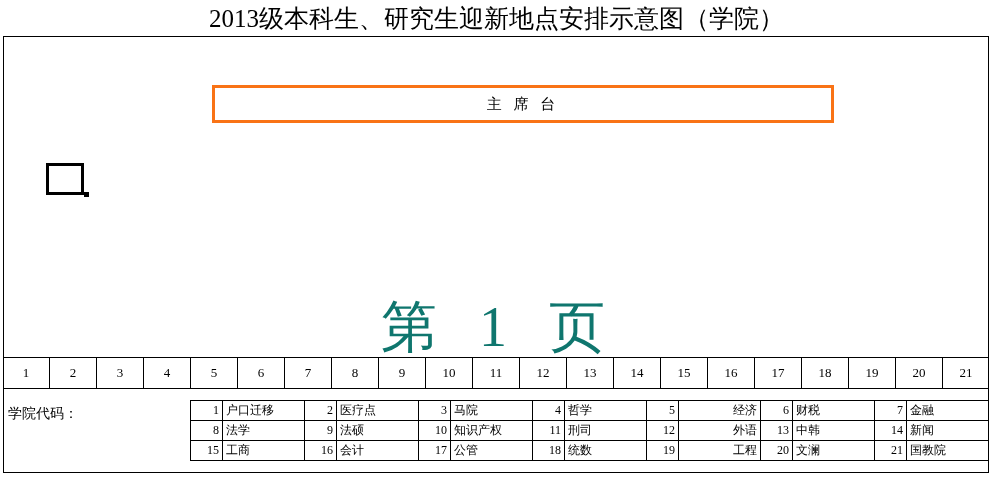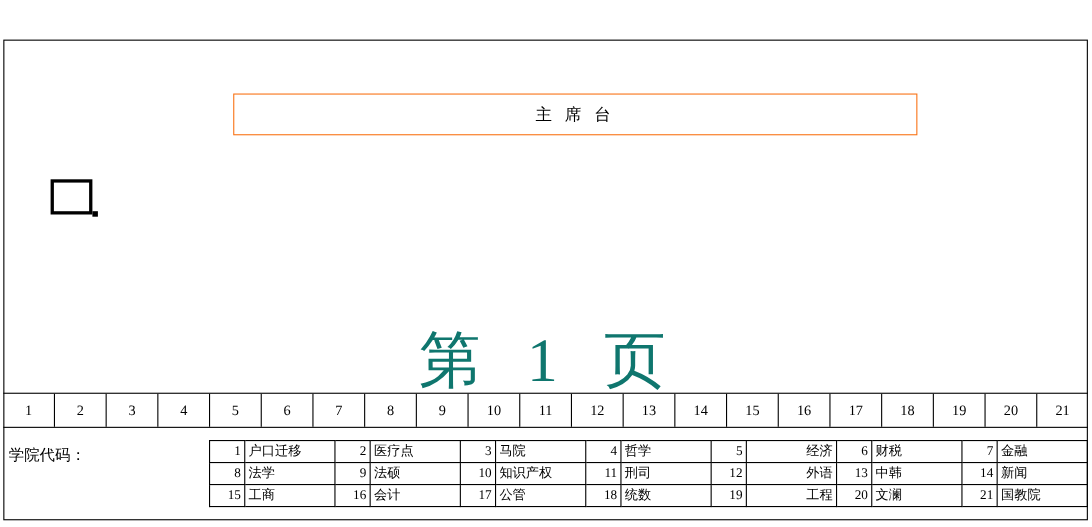--- a/index.html
+++ b/index.html
@@ -44,21 +44,21 @@
     box-sizing: border-box;
   }
 
   
   .stage {
     position: absolute;
     left: 212px;
     top: 85px;
     width: 622px;
     height: 38px;
-    border: 1px solid #f97316;
+    border: 3px solid #f97316;
     box-sizing: border-box;
     display: flex;
     align-items: center;
     justify-content: center;
     background: #fff;
   }
   .stage-label {
     font-family: "Liberation Serif", serif;
     font-size: 15px;
     letter-spacing: 4px;
@@ -187,20 +187,21 @@
   }
   .legend-table td.name.centered {
     text-align: right;
   }
 </style>
 </head>
 <body>
 
 <div id="page">
 
+  <div class="title">2013级本科生、研究生迎新地点安排示意图（学院）</div>
 
   <div class="outer-frame"></div>
 
   <div class="stage">
     <span class="stage-label">主 席 台</span>
   </div>
 
 
   <div class="marker"></div>
   <div class="marker-shadow"></div>

